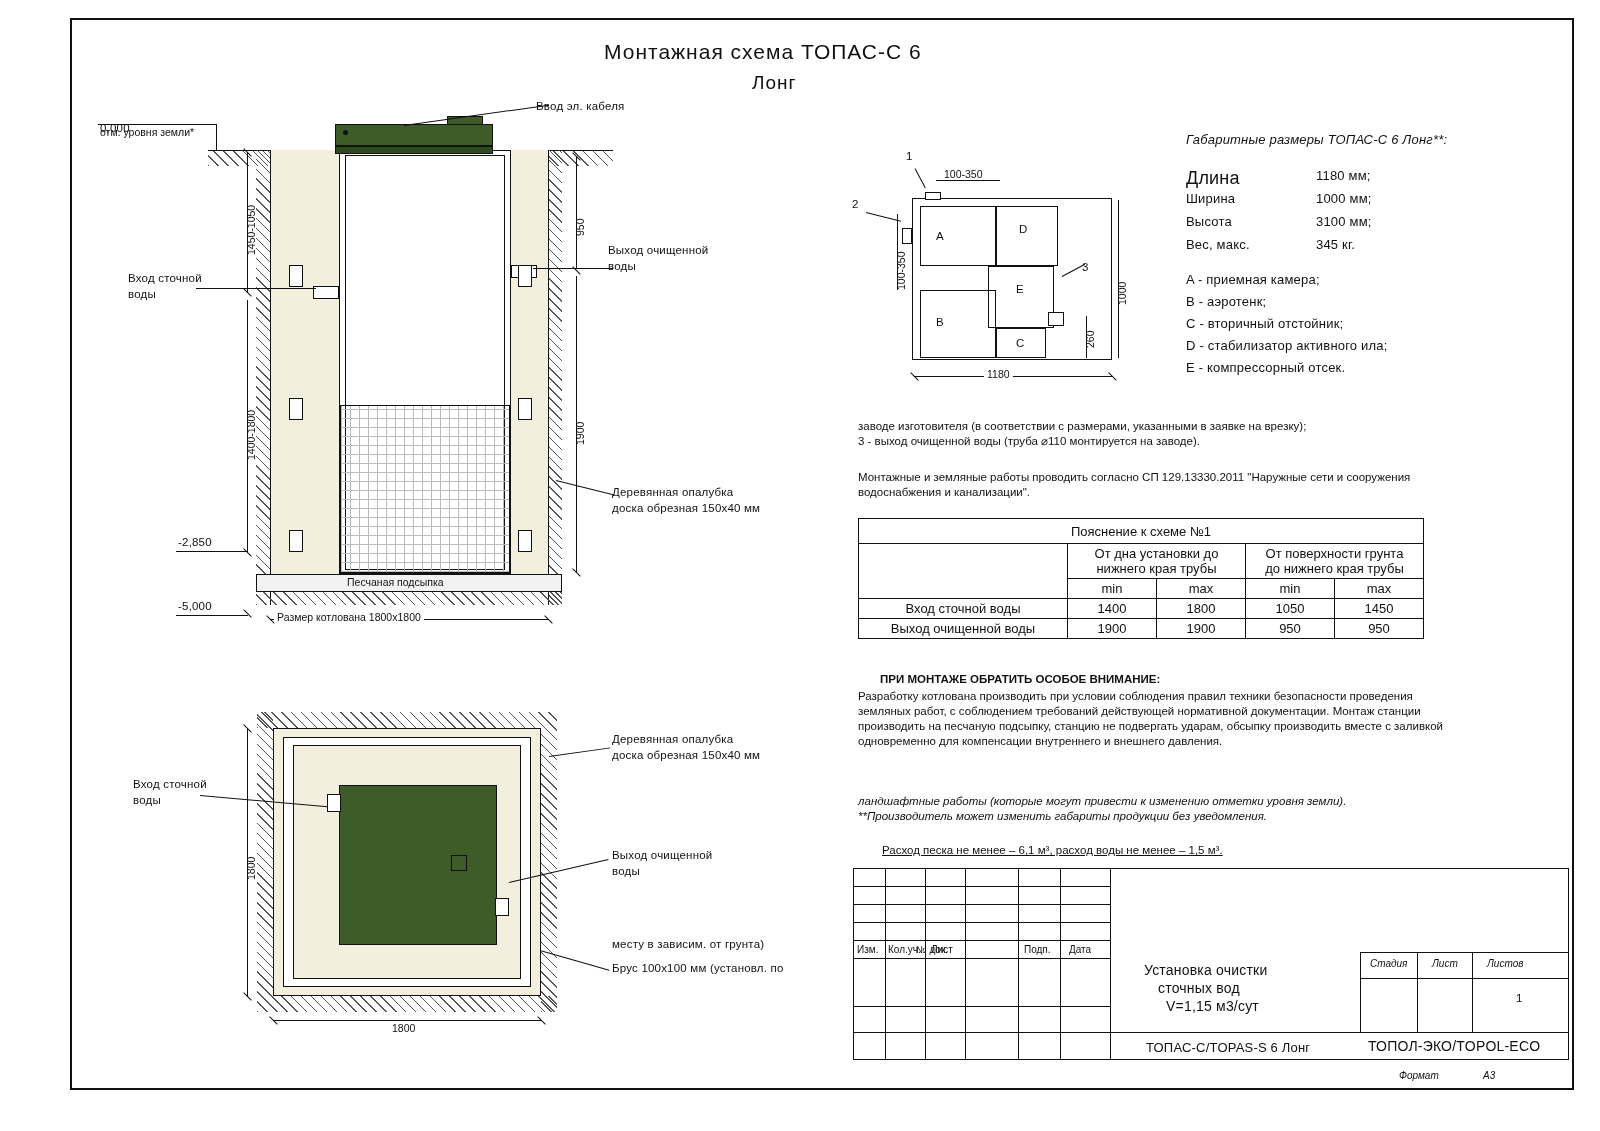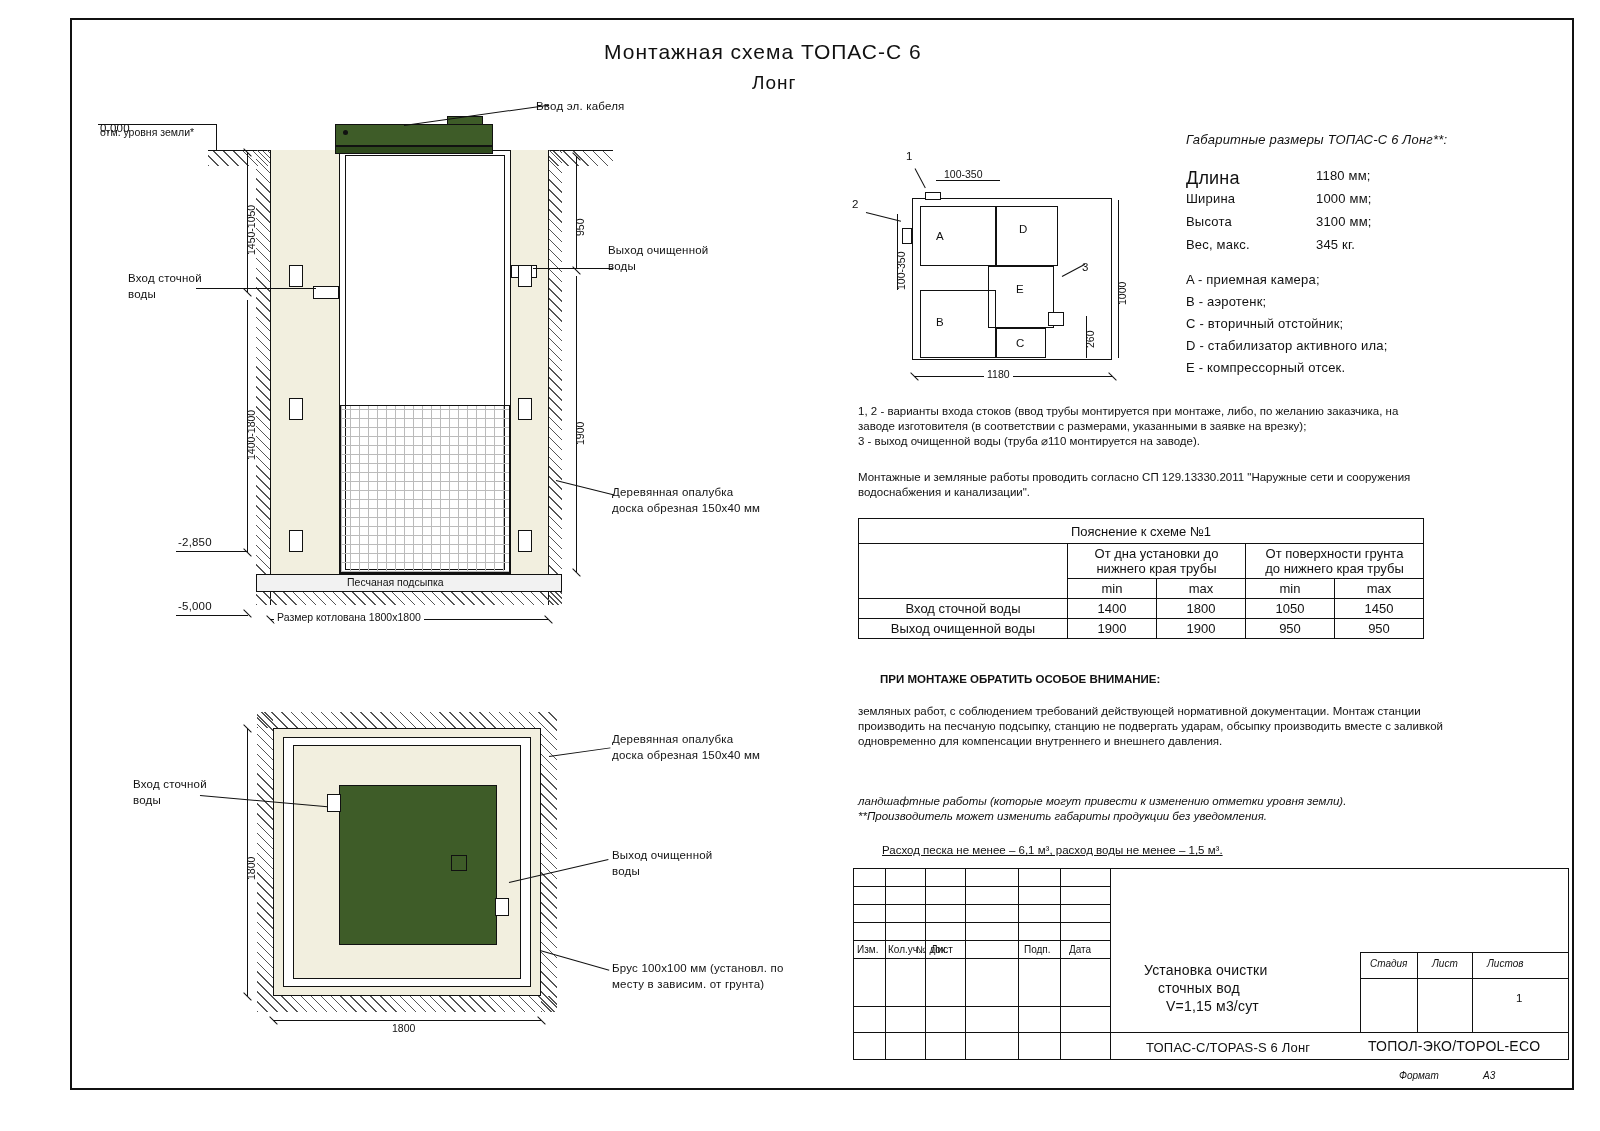--- a/index.html
+++ b/index.html
@@ -157,21 +157,21 @@
 
   <div class="txt lbl" style="left:133px;top:778px;">Вход сточной</div>
   <div class="txt lbl" style="left:133px;top:794px;">воды</div>
   <div class="ln" style="left:200px;top:795px;width:128px;height:1px;transform:rotate(5deg);transform-origin:left center;"></div>
 
   <div class="txt lbl" style="left:612px;top:849px;">Выход очищенной</div>
   <div class="txt lbl" style="left:612px;top:865px;">воды</div>
   <div class="ln" style="left:509px;top:882px;width:102px;height:1px;transform:rotate(-13deg);transform-origin:left center;"></div>
 
   <div class="txt lbl" style="left:612px;top:962px;">Брус 100х100 мм (установл. по</div>
-  <div class="txt lbl" style="left:612px;top:978px;">месту в зависим. от грунта)</div>
+  <div class="txt lbl" style="left:612px;top:938px;">месту в зависим. от грунта)</div>
   <div class="ln" style="left:540px;top:950px;width:72px;height:1px;transform:rotate(16deg);transform-origin:left center;"></div>
 
   <div class="txt lbl" style="left:937px;top:122px;font-size:12.5px;"></div>
 
   <div class="box" style="left:912px;top:198px;width:200px;height:162px;background:#fff;"></div>
   <div class="box" style="left:920px;top:206px;width:76px;height:60px;"></div>
   <div class="box" style="left:920px;top:290px;width:76px;height:68px;"></div>
   <div class="box" style="left:996px;top:206px;width:62px;height:60px;"></div>
   <div class="box" style="left:988px;top:266px;width:66px;height:62px;"></div>
   <div class="box" style="left:996px;top:328px;width:50px;height:30px;"></div>
@@ -218,21 +218,20 @@
   <div class="txt lbl" style="left:1316px;top:214px;font-size:13px;">3100 мм;</div>
   <div class="txt lbl" style="left:1186px;top:237px;font-size:13px;">Вес, макс.</div>
   <div class="txt lbl" style="left:1316px;top:237px;font-size:13px;">345 кг.</div>
 
   <div class="txt lbl" style="left:1186px;top:272px;font-size:13px;">A - приемная камера;</div>
   <div class="txt lbl" style="left:1186px;top:294px;font-size:13px;">B - аэротенк;</div>
   <div class="txt lbl" style="left:1186px;top:316px;font-size:13px;">C - вторичный отстойник;</div>
   <div class="txt lbl" style="left:1186px;top:338px;font-size:13px;">D - стабилизатор активного ила;</div>
   <div class="txt lbl" style="left:1186px;top:360px;font-size:13px;">E - компрессорный отсек.</div>
 
-  <div class="para" style="left:858px;top:404px;">     1, 2 - варианты входа  стоков (ввод трубы монтируется при монтаже, либо, по желанию заказчика, на</div>
   <div class="para" style="left:858px;top:419px;">заводе изготовителя (в соответствии с размерами, указанными в заявке на врезку);</div>
   <div class="para" style="left:858px;top:434px;">     3 - выход очищенной воды (труба ⌀110 монтируется на заводе).</div>
   <div class="para" style="left:858px;top:470px;">     Монтажные и земляные работы проводить согласно СП 129.13330.2011 "Наружные сети и сооружения</div>
   <div class="para" style="left:858px;top:485px;">водоснабжения и канализации".</div>
 
   <div style="position:absolute;left:858px;top:518px;">
     <table class="tbl">
       <tbody>
           <tr>
         <td colspan="5" style="height:20px;">Пояснение к схеме №1</td>
@@ -266,20 +265,21 @@
         <td>1900</td>
         <td>1900</td>
         <td>950</td>
         <td>950</td>
       </tr>
     </tbody>
       </table>
   </div>
 
   <div class="para" style="left:880px;top:672px;font-weight:bold;">ПРИ МОНТАЖЕ ОБРАТИТЬ ОСОБОЕ ВНИМАНИЕ:</div>
+  <div class="para" style="left:858px;top:689px;">     Разработку котлована производить при условии соблюдения правил техники безопасности проведения</div>
   <div class="para" style="left:858px;top:719px;">производить на песчаную подсыпку, станцию не подвергать ударам, обсыпку производить вместе с заливкой</div>
   <div class="para" style="left:858px;top:704px;">земляных работ, с соблюдением требований действующей нормативной документации. Монтаж станции</div>
   <div class="para" style="left:858px;top:734px;">одновременно для компенсации внутреннего и внешнего давления.</div>
 
   <div class="para it" style="left:858px;top:794px;">ландшафтные работы (которые могут привести к изменению отметки уровня земли).</div>
   <div class="para it" style="left:858px;top:809px;">     **Производитель может изменить габариты продукции без уведомления.</div>
 
   <div class="para underline" style="left:882px;top:843px;">Расход песка не менее – 6,1 м³, расход воды не менее – 1,5 м³.</div>
 
   <div class="box" style="left:853px;top:868px;width:716px;height:192px;"></div>

